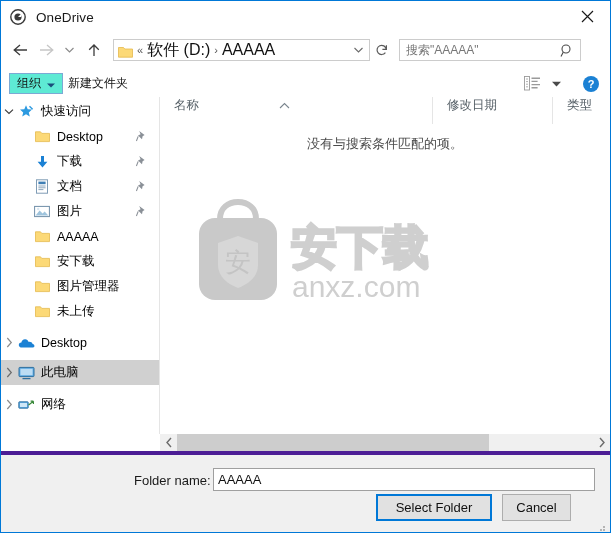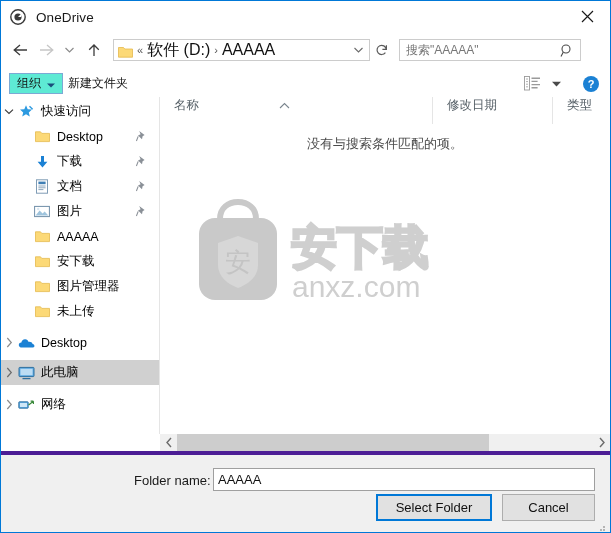--- a/index.html
+++ b/index.html
@@ -331,21 +331,21 @@
     font-family: "Liberation Sans", "DejaVu Sans", sans-serif;
   }
   .btn-select {
     left: 375px; top: 493px;
     width: 116px;
     border: 2px solid #0078d7;
     background: #e1e1e1;
   }
   .btn-cancel {
     left: 501px; top: 493px;
-    width: 93px;
+    width: 69px;
   }
   .grip {
     position: absolute;
     right: 3px; bottom: 2px;
     width: 12px; height: 12px;
   }
 </style>
 </head>
 <body>
 

